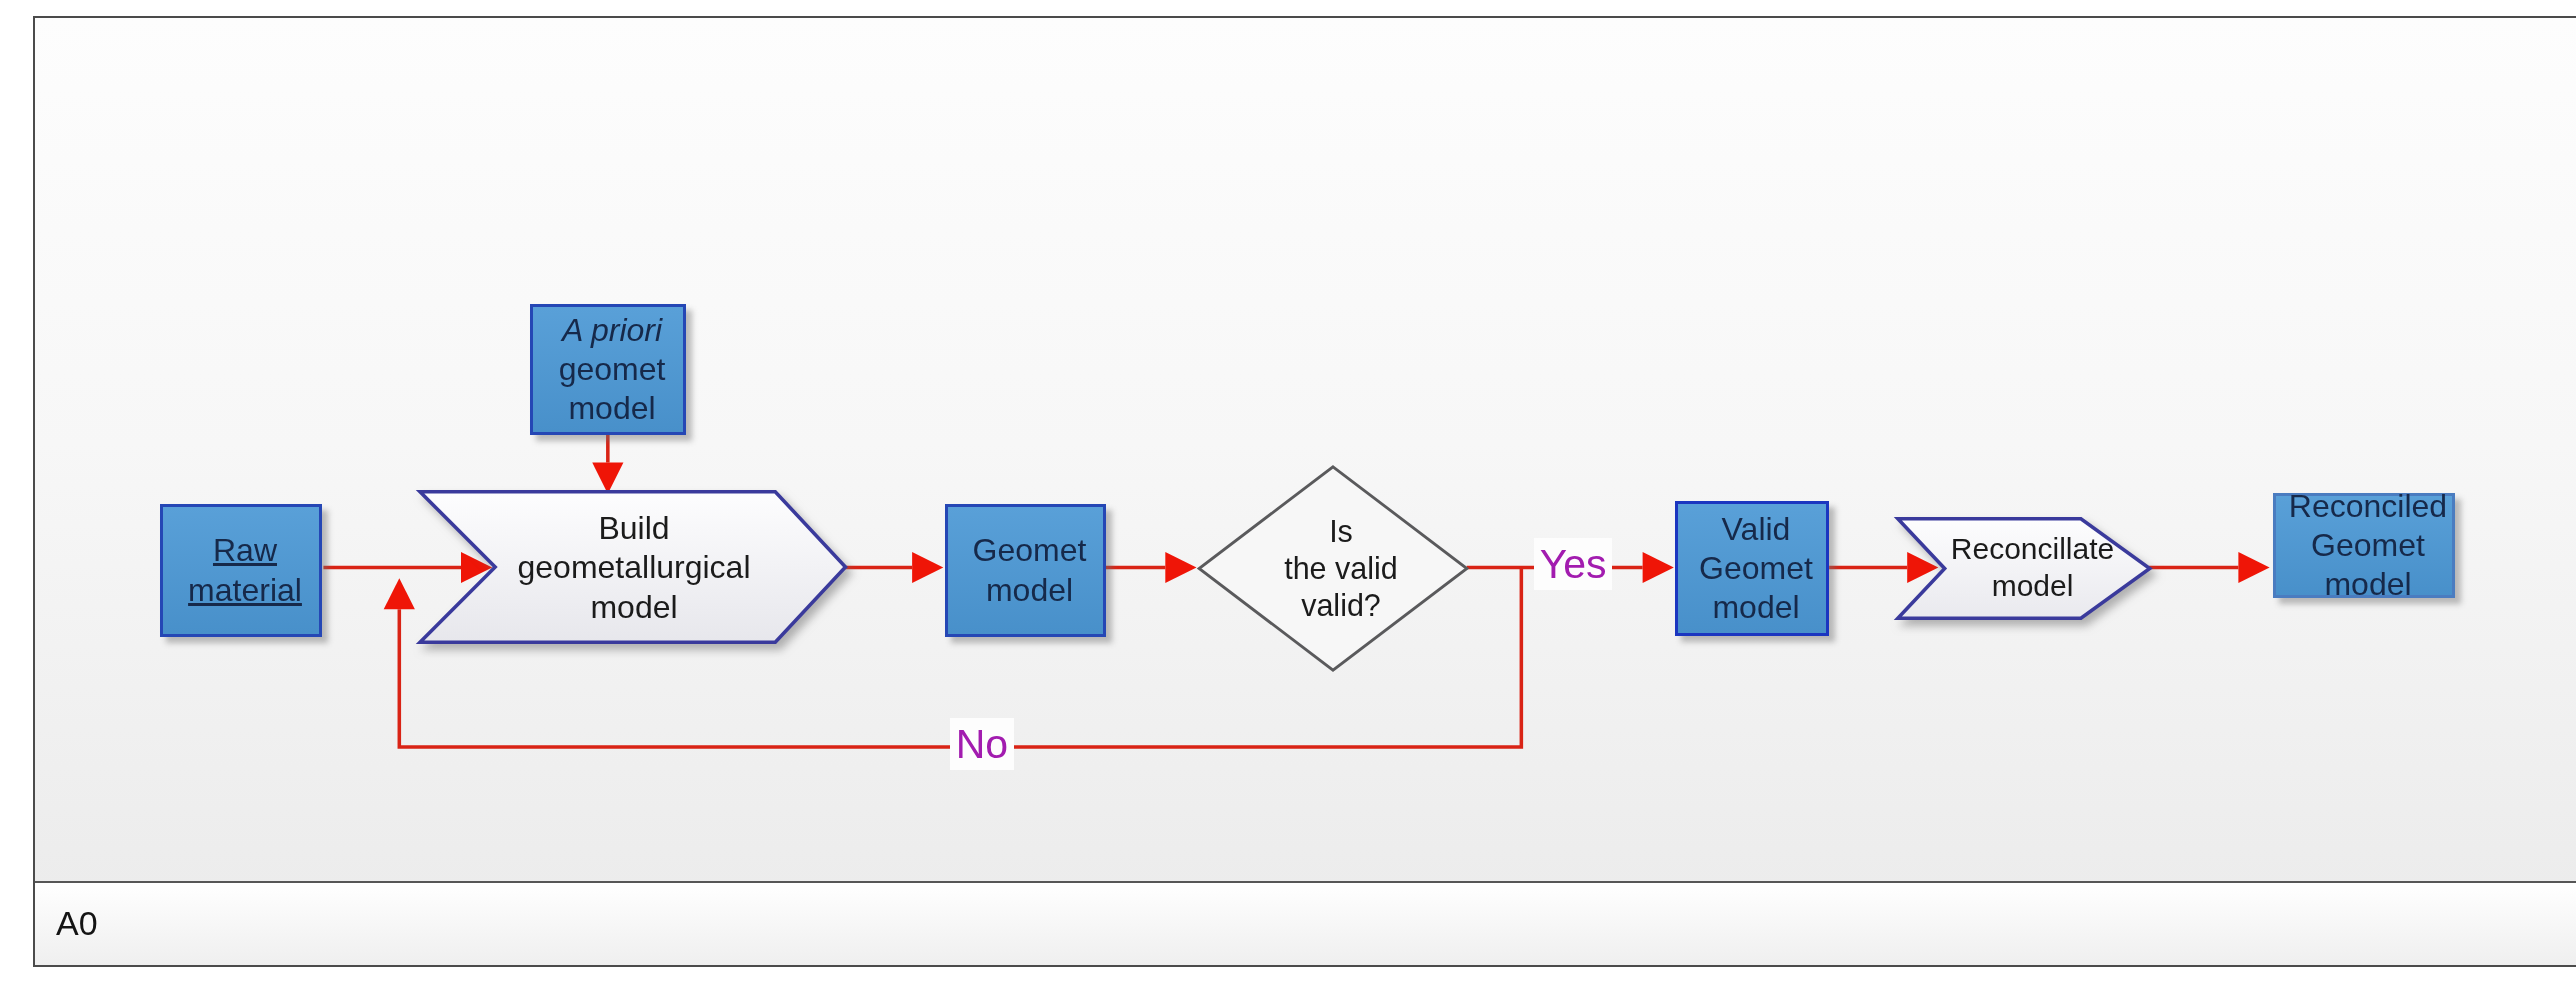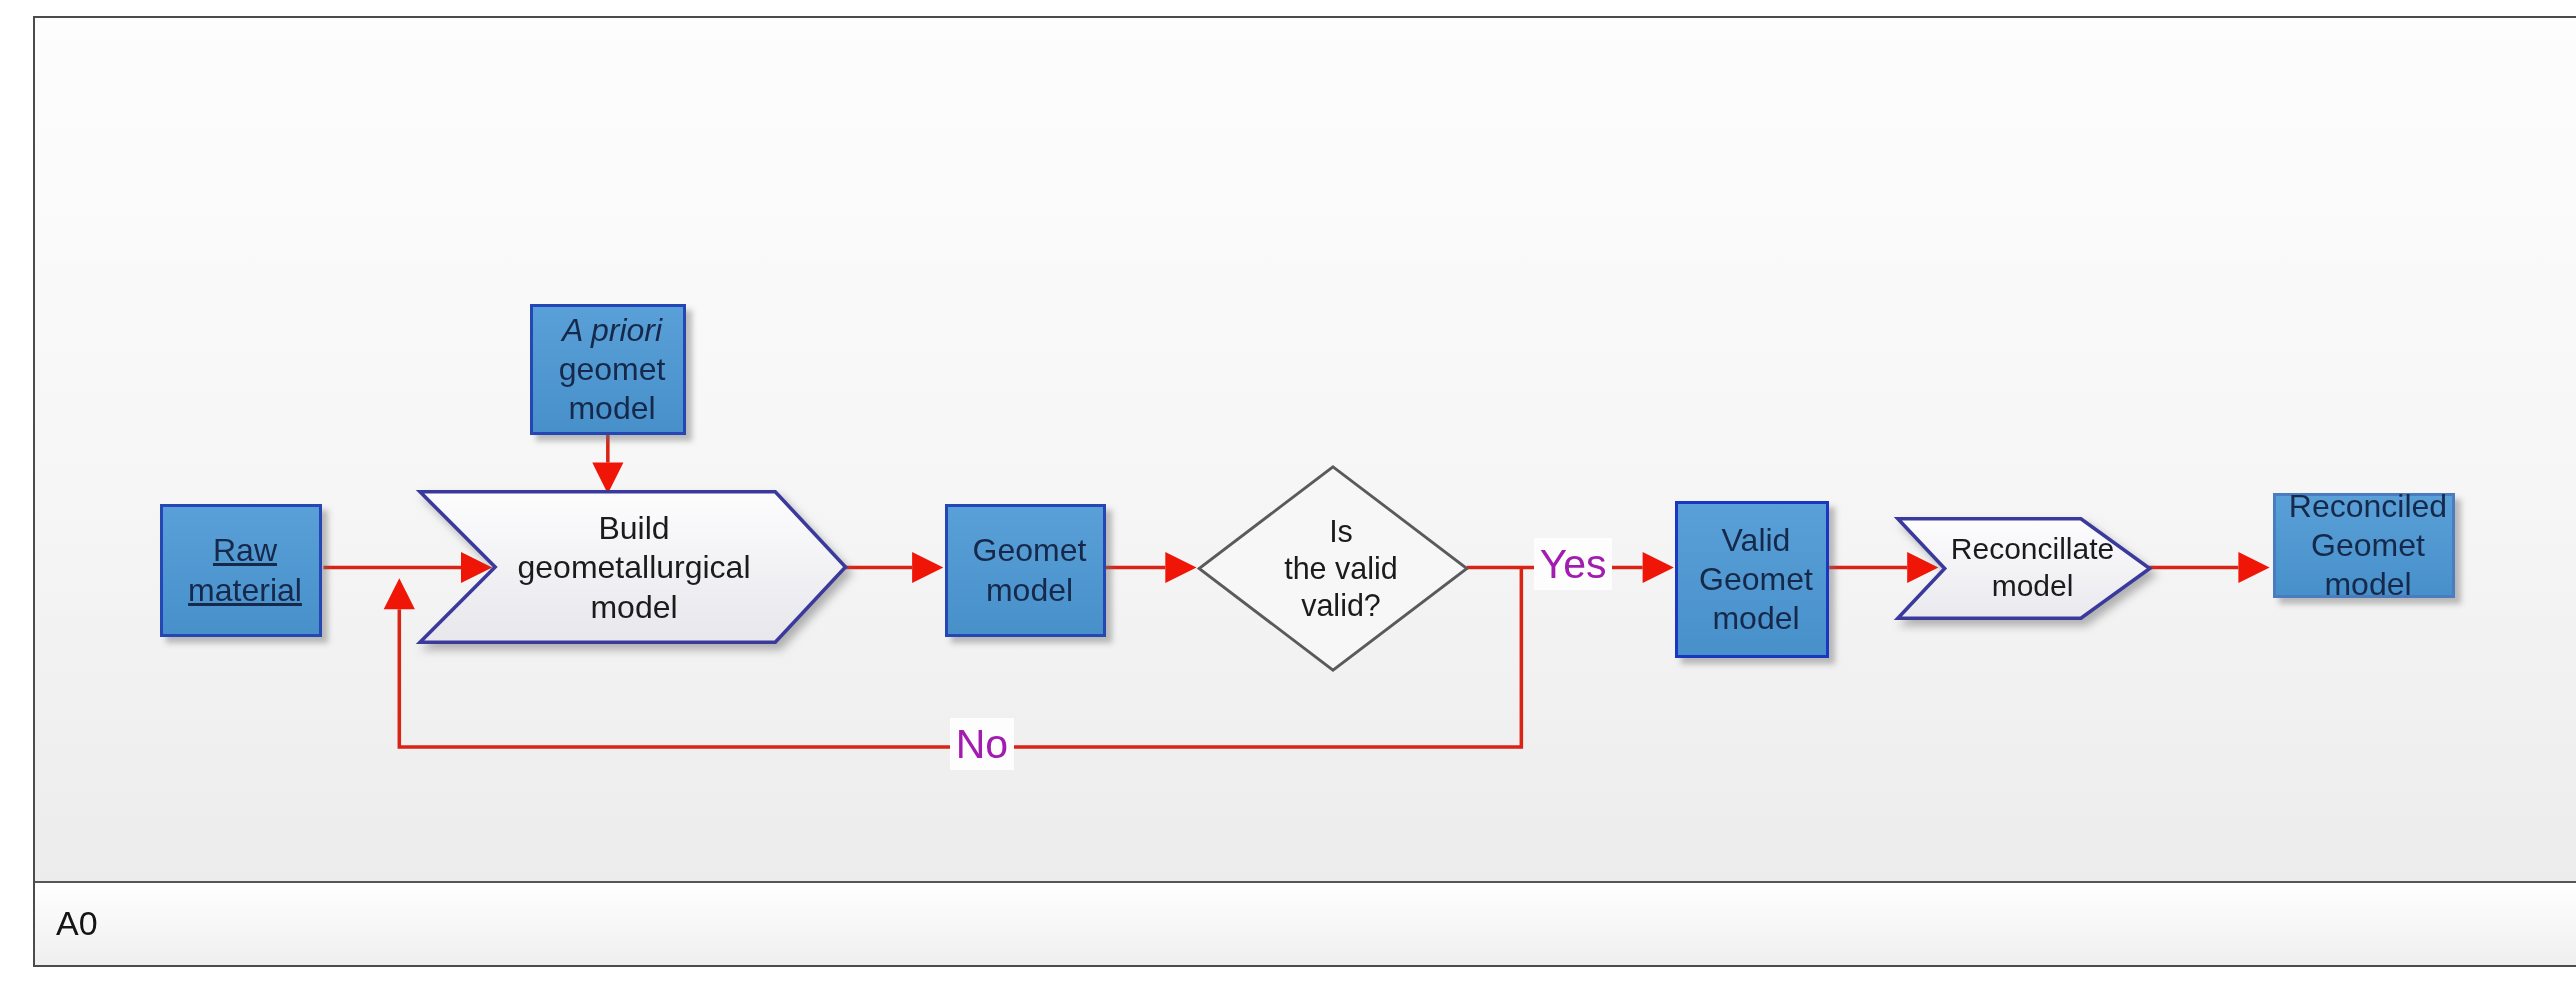--- a/index.html
+++ b/index.html
@@ -31,21 +31,21 @@
     border:3.5px solid #2547b5;
     box-shadow:5.7px 6.4px 5.7px rgba(110,110,110,0.45);
     color:#16294a; font-size:32px; font-weight:500;
   }
   .plain { color:#1b1b1b; font-size:32px; }
   .italic { font-style:italic; }
 
   #node-raw        { left:160px;  top:504px; width:162px; height:133px;text-decoration:underline; }
   #node-apriori    { left:530px;  top:304px; width:156px; height:131px; }
   #node-geomet     { left:945px; top:504px; width:161px; height:133px; }
-  #node-valid      { left:1675px; top:501px; width:154px; height:157px; border-color:#1b36c0; }
+  #node-valid      { left:1675px; top:501px; width:154px; height:135px; border-color:#1b36c0; }
   #node-reconciled { left:2273px; top:493px; width:182px; height:105px; border-color:#4a7cc0; }
 
   .shape-svg { position:absolute; overflow:visible; }
   .shadowed  { filter:drop-shadow(5.7px 6.4px 4.3px rgba(110,110,110,0.5)); }
   #chev-build { left:417px;  top:489px; width:440px; height:156px; }
   #chev-rec   { left:1895px; top:516px; width:259px; height:105px; }
   #diamond    { left:1196px; top:464px; width:274px; height:209px; }
 
   #label-build        { left:456px;  top:509px; width:348px; height:118px; }
   #label-decision     { left:1227px; top:511px; width:220px; height:115px; font-size:30.5px;justify-content:center; }

